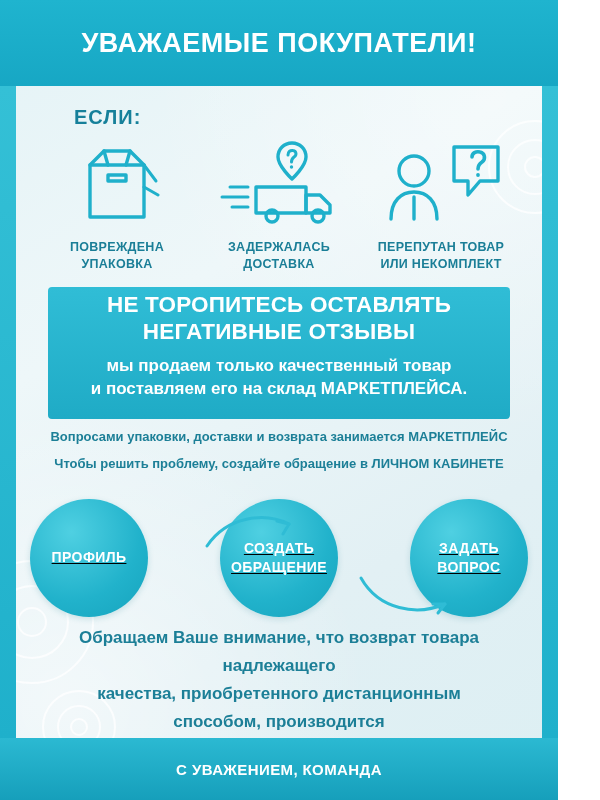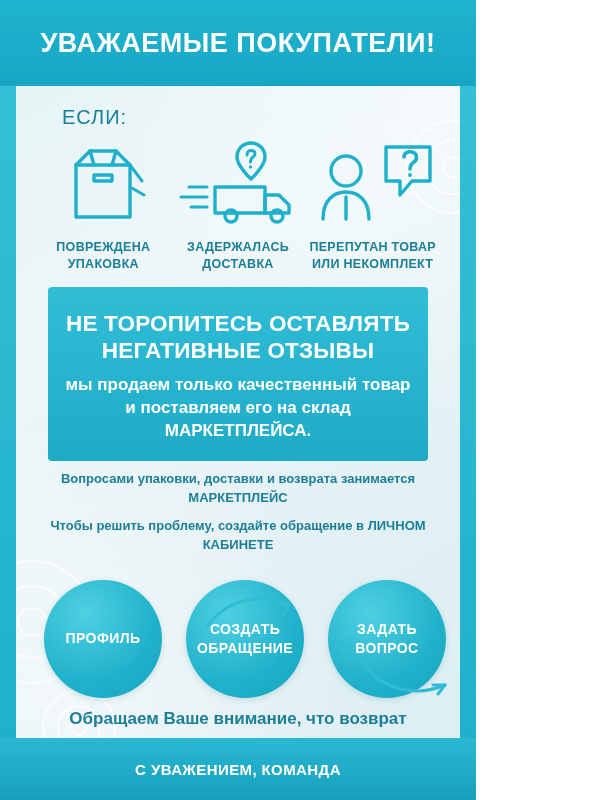--- a/index.html
+++ b/index.html
@@ -8,21 +8,21 @@
   }
   body {
     width: 600px;
     height: 800px;
     font-family: "Liberation Sans", sans-serif;
     background: #ffffff;
     overflow: hidden;
   }
   .poster {
     position: relative;
-    width: 476px;
+    width: 558px;
     height: 800px;
     background:
       radial-gradient(circle at 12% 88%, rgba(255,255,255,0.55) 0%, rgba(255,255,255,0) 35%),
       radial-gradient(circle at 88% 12%, rgba(255,255,255,0.40) 0%, rgba(255,255,255,0) 40%),
       linear-gradient(150deg, #e4f3f6 0%, #eef7f9 35%, #e2f0f4 70%, #dceff3 100%);
     box-sizing: border-box;
     overflow: hidden;
   }
   
   .gear {
@@ -82,24 +82,24 @@
 
   .content {
     position: relative;
     z-index: 4;
     padding: 14px 30px 0 30px;
     box-sizing: border-box;
   }
 
   .if-label {
     font-size: 20px;
-    font-weight: normal;
+    font-weight: bold;
     color: #16809a;
     letter-spacing: 1px;
-    margin: 6px 0 2px 32px;
+    margin: 6px 0 2px 44px;
   }
 
   .icons-row {
     display: flex;
     justify-content: center;
     align-items: flex-end;
     padding: 0 6px;
     margin-top: 4px;
   }
   .icon-block {
@@ -118,21 +118,21 @@
     font-weight: bold;
     color: #1a7e97;
     line-height: 1.35;
     letter-spacing: 0.3px;
   }
 
   .main-box {
     margin: 14px 18px 0 18px;
     background: linear-gradient(180deg, #30bdd6 0%, #1fabc6 100%);
     border-radius: 4px;
-    padding: 23px 14px 18px 14px;
+    padding: 4px 14px 18px 14px;
     text-align: center;
     color: #ffffff;
   }
   .main-box .line1 {
     font-size: 22.5px;
     font-weight: bold;
     line-height: 1.2;
     letter-spacing: 0.2px;
   }
   .main-box .line2 {
@@ -148,25 +148,26 @@
     font-size: 13px;
     font-weight: bold;
     margin-top: 8px;
     line-height: 1.5;
   }
   .note .second { margin-top: 8px; display: block; }
 
   .steps {
     position: relative;
     display: flex;
-    justify-content: flex-end;
+    justify-content: space-between;
     align-items: center;
-    gap: 24px;
+    gap: 38px;
     margin-top: 18px;
     height: 132px;
+    text-decoration: underline;
   }
   .circle {
     width: 118px;
     height: 118px;
     border-radius: 50%;
     background: radial-gradient(circle at 35% 28%, #4fd0e2 0%, #21b2cb 60%, #16a3bd 100%);
     color: #ffffff;
     display: flex;
     align-items: center;
     justify-content: center;

